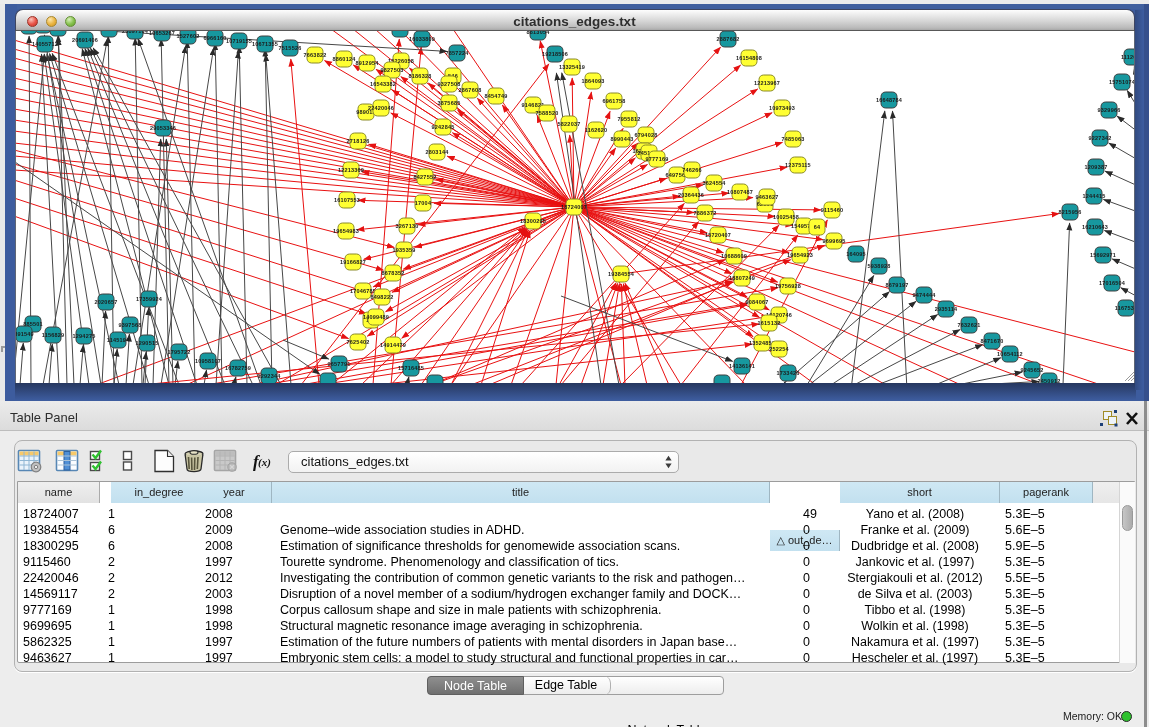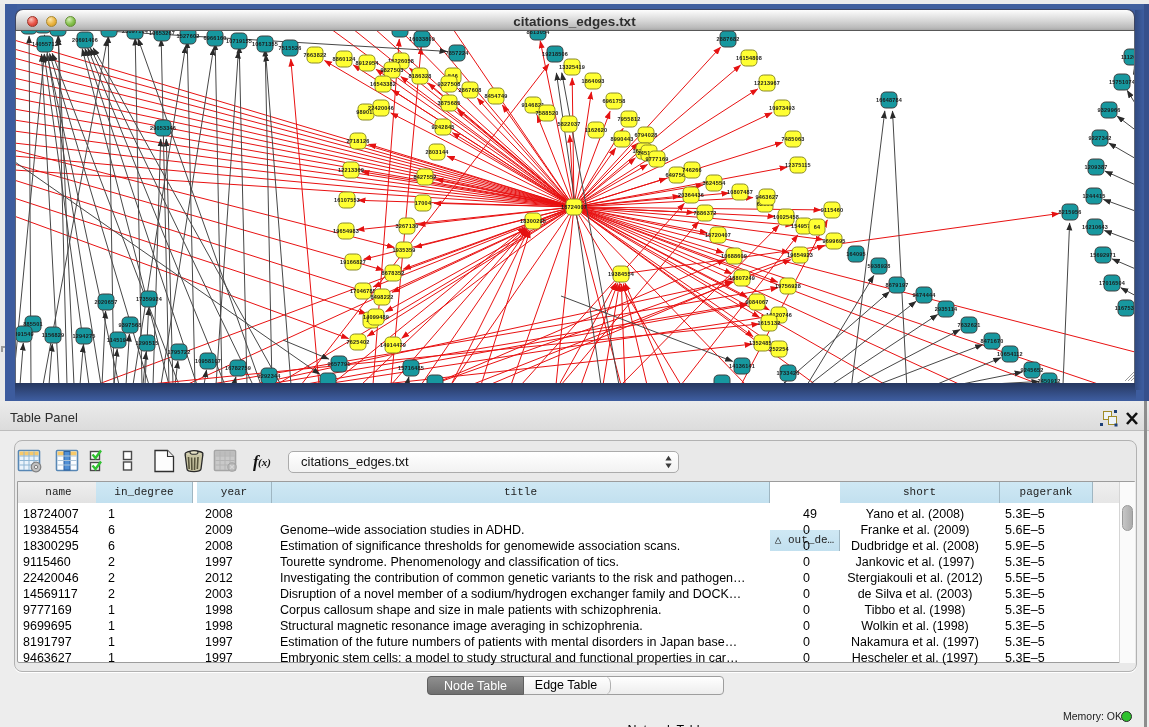--- a/index.html
+++ b/index.html
@@ -15,23 +15,23 @@
   background:linear-gradient(#fdfdfd,#d6d6d6 55%,#b9b9b9 90%,#a8a8a8); border:1.5px solid #3e4560; border-bottom:1px solid #585858; }
 #title { left:0; top:14px; width:1149px; text-align:center; font-size:13.5px; font-weight:bold; color:#2e2e2e; }
 .tl { position:absolute; top:16px; width:11px; height:11px; border-radius:50%; }
 #graph { left:15px; top:31px; width:1120px; height:352px; background:#ffffff; overflow:hidden; border-left:1px solid #5f6675; border-right:1px solid #5f6675; }
 #panelbar { left:0; top:401px; width:1149px; height:30px; background:linear-gradient(#ebebeb,#dcdcdc); border-bottom:1px solid #bdbdbd; }
 #paneltitle { left:10px; top:410px; font-size:13px; color:#2e2e2e; }
 #container { left:14px; top:440px; width:1123px; height:232px; background:#e9e9e9; border:1px solid #b2b2b2; border-radius:8px; box-shadow:0 1px 0 #fff; }
 #dropdown { left:288px; top:451px; width:391px; height:22px; background:linear-gradient(#ffffff,#f2f2f2); border:1px solid #ababab; border-radius:5px; font-size:13px; color:#111; line-height:20px; padding-left:12px; }
 #ddarrows { left:663px; top:455px; width:11px; height:14px; }
 #tablewrap { left:17px; top:481px; width:1118px; height:182px; background:#ffffff; border:1px solid #9c9c9c; border-radius:0 0 2px 2px; }
-.th { position:absolute; top:482px; height:21px; background:linear-gradient(#cfe8f4,#c2e0ef); border-right:1px solid #9fb6c2; font-size:11px; color:#222; text-align:center; line-height:21px;font-family:Liberation Mono, monospace; }
+.th { position:absolute; top:482px; height:21px; background:linear-gradient(#cfe8f4,#c2e0ef); border-right:1px solid #9fb6c2; font-size:11px; color:#222; text-align:center; line-height:21px; }
 #th1 { left:18px; width:82px; background:linear-gradient(#efefef,#e2e2e2); border-right:1px solid #ababab; }
-#th2 { left:96px; width:97px; }
+#th2 { left:111px; width:97px; }
 #th3 { left:197px; width:75px; }
 #th4 { left:272px; width:498px; }
 #th5 { left:770px; width:70px;margin-top:48px; }
 #th6 { left:840px; width:160px; }
 #th7 { left:1000px; width:93px; }
 #thfill { left:1093px; width:26px; background:linear-gradient(#efefef,#e6e6e6); border-right:none; }
 .tr { position:absolute; left:18px; width:1100px; height:16px; font-size:12.5px; color:#000; white-space:nowrap; }
 .tr span { position:absolute; top:1px; }
 .c1 { left:5px; } .c2 { left:90px; } .c3 { left:187px; } .c4 { left:262px; }
 .c5 { left:785px; } .c6 { left:812px; width:170px; text-align:center; } .c7 { left:987px; }
@@ -695,21 +695,21 @@
     <div class="tr" style="top:618px">
       <span class="c1">9699695</span>
       <span class="c2">1</span>
       <span class="c3">1998</span>
       <span class="c4">Structural magnetic resonance image averaging in schizophrenia.</span>
       <span class="c5">0</span>
       <span class="c6">Wolkin et al. (1998)</span>
       <span class="c7">5.3E–5</span>
     </div>
     <div class="tr" style="top:634px">
-      <span class="c1">8191797</span>
+      <span class="c1">5862325</span>
       <span class="c2">1</span>
       <span class="c3">1997</span>
       <span class="c4">Estimation of the future numbers of patients with mental disorders in Japan base…</span>
       <span class="c5">0</span>
       <span class="c6">Nakamura et al. (1997)</span>
       <span class="c7">5.3E–5</span>
     </div>
     <div class="tr" style="top:650px">
       <span class="c1">9463627</span>
       <span class="c2">1</span>

